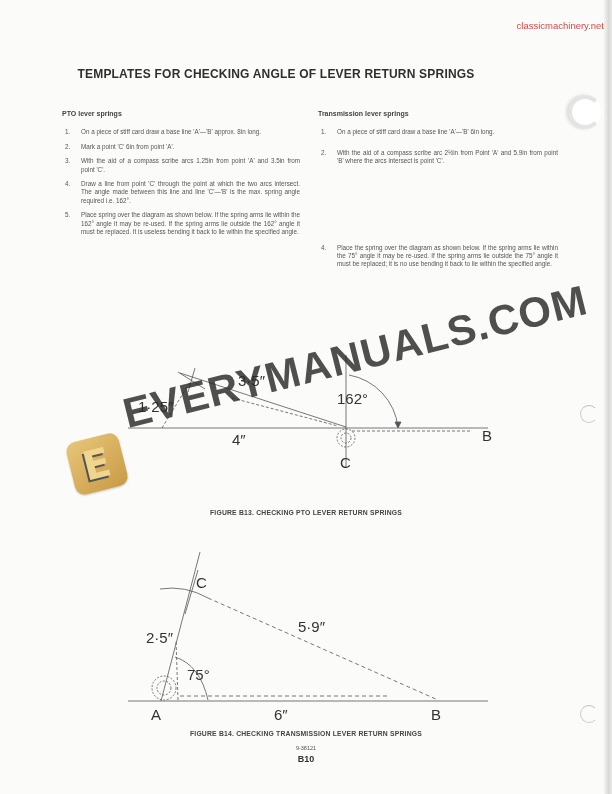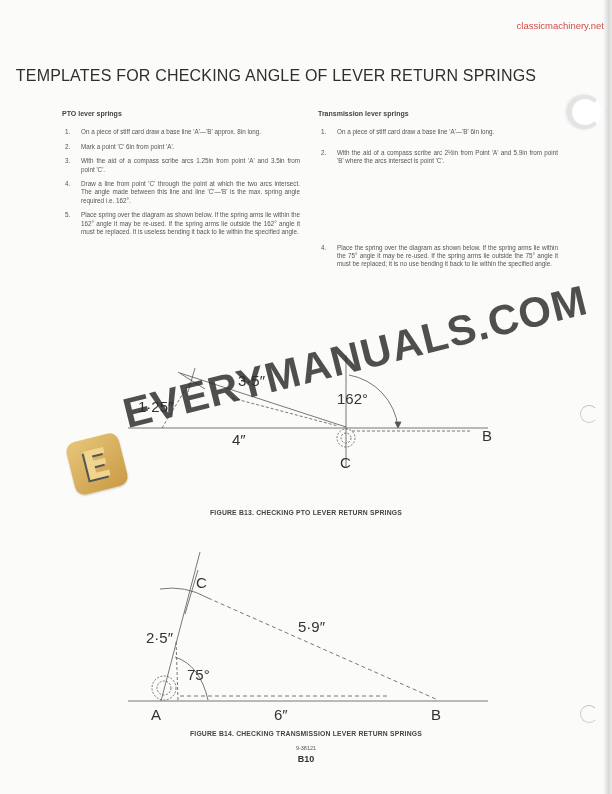--- a/index.html
+++ b/index.html
@@ -6,21 +6,21 @@
   body {
     width: 612px; height: 794px; position: relative; overflow: hidden;
     background: #fbfbfa;
     font-family: "Liberation Sans", "DejaVu Sans", sans-serif;
     color: #3a3a3a;
   }
   .edge-shadow { position: absolute; right: 0; top: 0; width: 8px; height: 794px;
     background: linear-gradient(to right, #f4f4f2, #d8d8d6 60%, #e8e8e6); }
   .watermark-site { position: absolute; top: 3px; right: 8px; font-size: 9.5px; color: #d24a4a; margin-top: 17px; }
   .title { position: absolute; top: 67px; left: 0; width: 552px; text-align: center;
-    font-size: 16px; font-weight: normal; letter-spacing: 0.2px; color: #2f2f2f; }
+    font-size: 12px; font-weight: bold; letter-spacing: 0.2px; color: #2f2f2f; }
   .col { position: absolute; top: 110px; font-size: 6.3px; line-height: 8.4px; color: #555; }
   .col.left { left: 62px; width: 238px; }
   .col.right { left: 318px; width: 240px; }
   .col h3 { margin: 0 0 10px 0; font-size: 7px; font-weight: bold; color: #444; }
   .step { display: flex; margin-bottom: 6px; }
   .step .num { width: 16px; flex: none; padding-left: 3px; }
   .step .txt { flex: 1; text-align: justify; }
   .spacer-r3 { height: 72px; }
   .fig { position: absolute; left: 0; top: 0; }
   .caption { position: absolute; left: 0; width: 612px; text-align: center; font-size: 6.8px;

